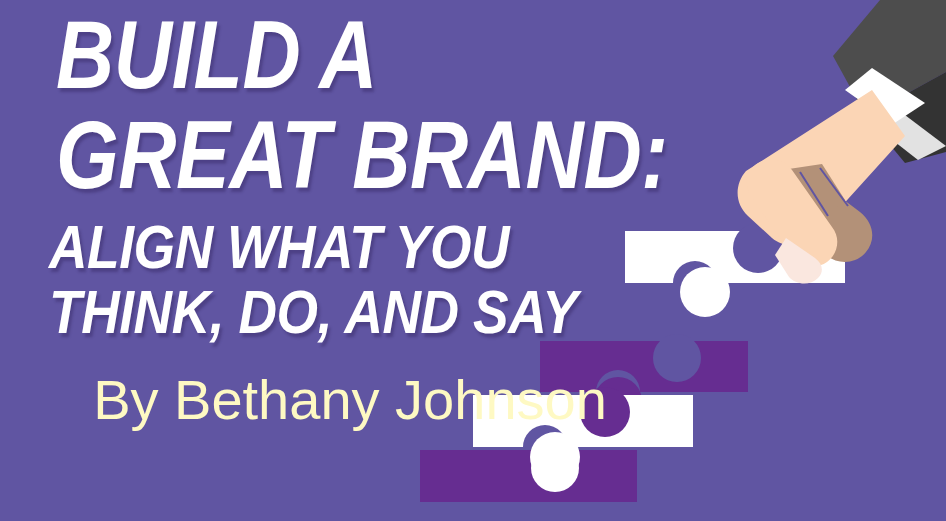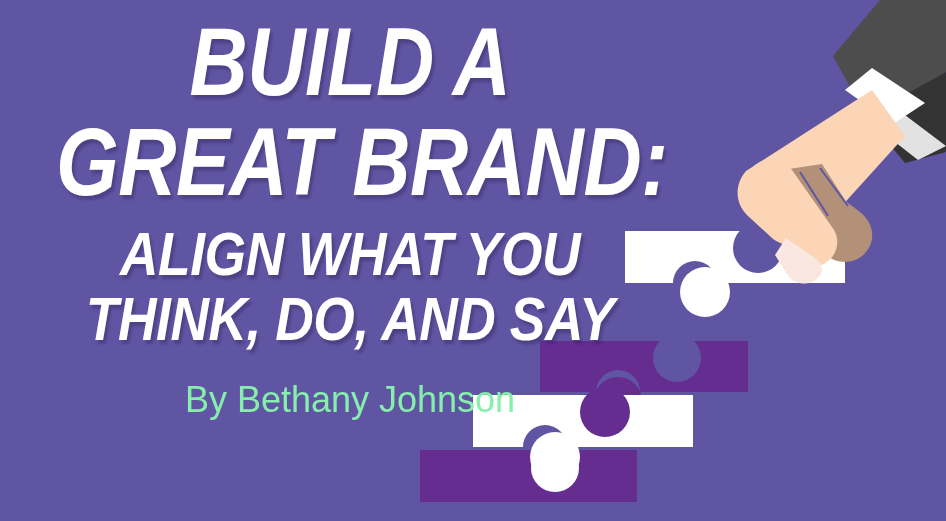--- a/index.html
+++ b/index.html
@@ -29,23 +29,23 @@
   #hand {
     position: absolute;
     left: 0; top: 0;
     width: 946px; height: 521px;
   }
 
   
   #headline {
     position: absolute;
     left: 0;
-    top: 14px;
+    top: 7px;
     width: 700px;
-    text-align: center;
+    text-align: left;
   }
   .hl-line {
     display: block;
     color: #ffffff;
     font-family: "Liberation Sans", sans-serif;
     font-weight: bold;
     font-style: italic;
     letter-spacing: -0.5px;
     text-shadow: 3px 4px 3px rgba(40, 25, 80, 0.33);
     white-space: nowrap;
@@ -75,22 +75,22 @@
     transform: scaleX(0.86);
   }
 
   
   #byline {
     position: absolute;
     left: 0;
     top: 378px;
     width: 700px;
     text-align: center;
-    color: #86efac;
-    font-size: 36px;
+    color: #fef9c3;
+    font-size: 56px;
     line-height: 44px;
     font-weight: normal;
     letter-spacing: 0px;
   }
 
   
   #logo {
     position: absolute;
     left: 733px;
     top: 398px;

